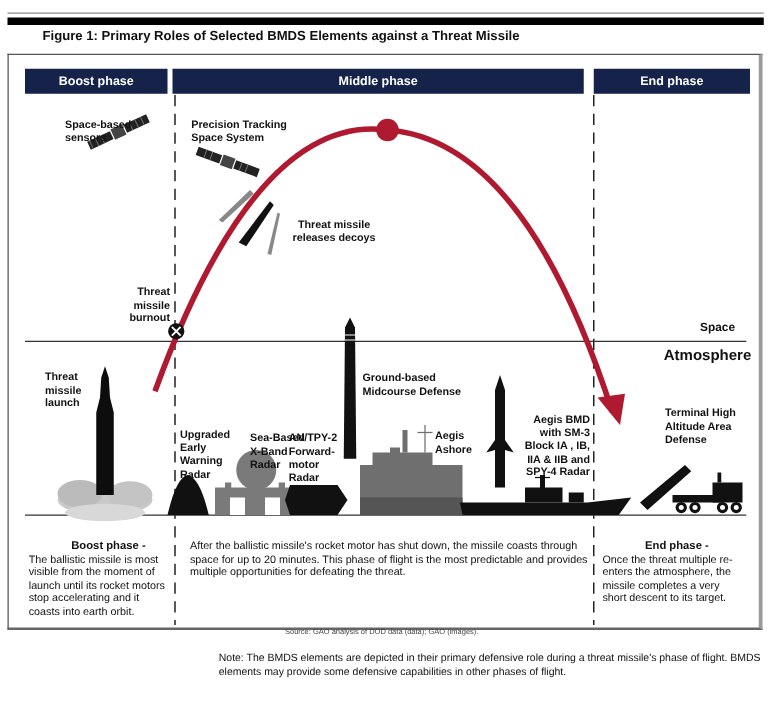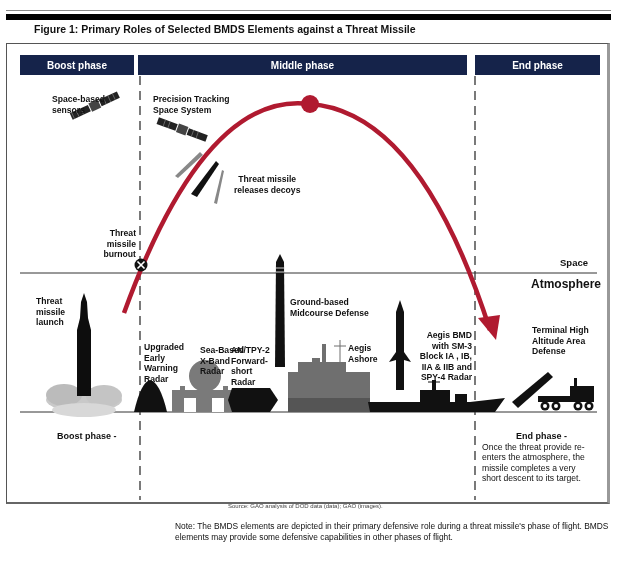--- a/index.html
+++ b/index.html
@@ -178,21 +178,21 @@
   <div>Radar</div>
 </div>
 <div class="abs lbl" style="left:200px;top:325px;margin-top:20px;">
   <div>Sea-Based</div>
   <div>X-Band</div>
   <div>Radar</div>
 </div>
 <div class="abs lbl" style="left:231px;top:345px;">
   <div>AN/TPY-2</div>
   <div>Forward-</div>
-  <div>short</div>
+  <div>motor</div>
   <div>Radar</div>
 </div>
 <div class="abs lbl" style="left:290px;top:297px;">
   <div>Ground-based</div>
   <div>Midcourse Defense</div>
 </div>
 <div class="abs lbl" style="left:348px;top:343px;">
   <div>Aegis</div>
   <div>Ashore</div>
 </div>
@@ -204,22 +204,24 @@
   <div>SPY-4 Radar</div>
 </div>
 <div class="abs lbl" style="left:532px;top:325px;">
   <div>Terminal High</div>
   <div>Altitude Area</div>
   <div>Defense</div>
 </div>
 
 <div class="abs desc" style="left:23px;top:431px;width:115px;">
   <b>Boost phase -</b>
+  <span>The ballistic missile is most visible from the moment of launch until its rocket motors stop accelerating and it coasts into earth orbit.</span>
 </div>
 <div class="abs desc" style="left:152px;top:431px;width:320px;">
+  <span>After the ballistic missile's rocket motor has shut down, the missile coasts through space for up to 20 minutes. This phase of flight is the most predictable and provides multiple opportunities for defeating the threat.</span>
 </div>
 <div class="abs desc" style="left:482px;top:431px;width:112px;">
   <b>End phase -</b>
-  <span>Once the threat provide re-enters the atmosphere, the missile completes a very short descent to its target.</span>
+  <span>Once the threat multiple re-enters the atmosphere, the missile completes a very short descent to its target.</span>
 </div>
 
 <div class="abs source">Source: GAO analysis of DOD data (data); GAO (images).</div>
 <div class="abs note">Note: The BMDS elements are depicted in their primary defensive role during a threat missile's phase of flight. BMDS elements may provide some defensive capabilities in other phases of flight.</div>
 
 </body></html>

